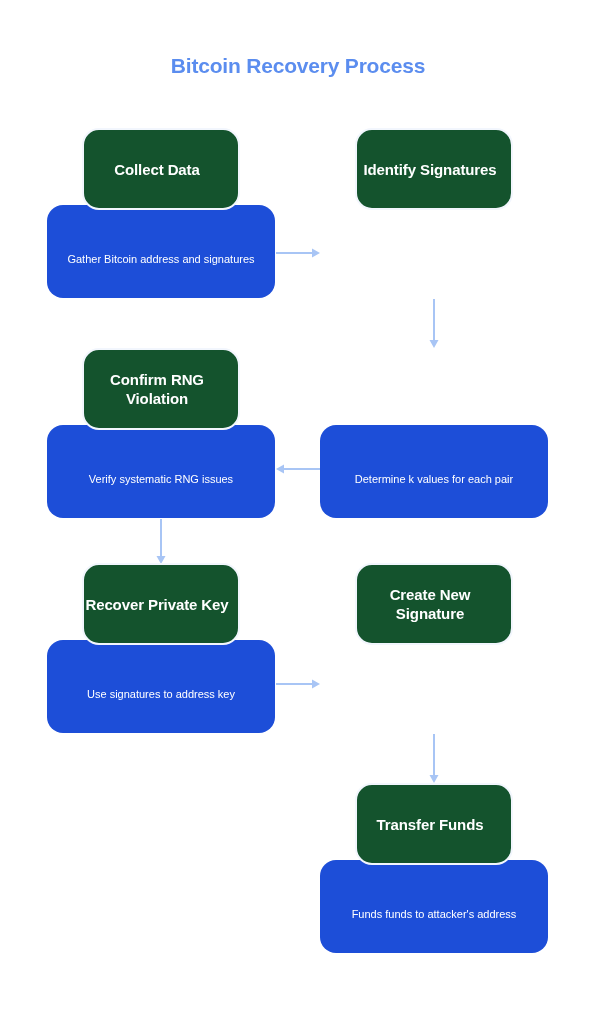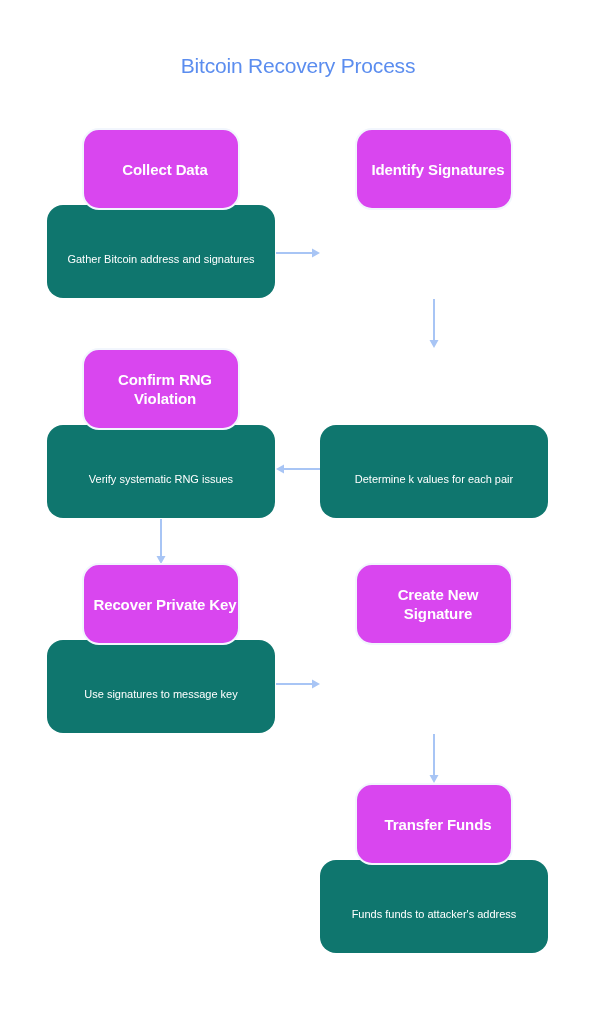--- a/index.html
+++ b/index.html
@@ -21,40 +21,40 @@
   }
 
   
   #page-title {
     position: absolute;
     left: 0;
     top: 54px;
     width: 596px;
     text-align: center;
     font-size: 21px;
-    font-weight: normal;
+    font-weight: bold;
     letter-spacing: -0.2px;
     color: #5b8def;
   }
 
   
   .node {
     position: absolute;
     width: 228px;
     height: 170px;
   }
 
   
   .node-body {
     position: absolute;
     left: 0;
     top: 77px;
     width: 228px;
     height: 93px;
-    background: #0f766e;
+    background: #1d4ed8;
     border-radius: 16px;
     display: flex;
     align-items: center;
     justify-content: center;
   }
 
   .node-desc {
     width: 196px;
     text-align: center;
     font-size: 11px;
@@ -63,26 +63,26 @@
     padding-top: 14px;
   }
 
   
   .node-header {
     position: absolute;
     left: 35px;
     top: 0;
     width: 158px;
     height: 82px;
-    background: #d946ef;
+    background: #14532d;
     border: 2px solid #f2f6fd;
     border-radius: 17px;
     display: flex;
     align-items: center;
-    justify-content: flex-end;
+    justify-content: flex-start;
     z-index: 2;
   }
 
   .node-title {
     width: 146px;
     text-align: center;
     font-size: 15px;
     font-weight: bold;
     line-height: 19px;
     color: #ffffff;
@@ -156,21 +156,21 @@
 
   <div class="connector" style="left:155px; top:519px;">
     <svg width="12" height="45" viewBox="0 0 12 45" aria-hidden="true">
       <line x1="6" y1="0" x2="6" y2="37" stroke="#a8c5f5" stroke-width="2"></line>
       <polygon points="1.5,37 10.5,37 6,45" fill="#a8c5f5"></polygon>
     </svg>
   </div>
 
   <div class="node" style="left:47px; top:563px;">
     <div class="node-body">
-      <div class="node-desc">Use signatures to message key</div>
+      <div class="node-desc">Use signatures to address key</div>
     </div>
     <div class="node-header">
       <div class="node-title">Recover Private Key</div>
     </div>
   </div>
 
   <div class="node" style="left:320px; top:563px;">
     <div class="node-header">
       <div class="node-title">Create New Signature</div>
     </div>

